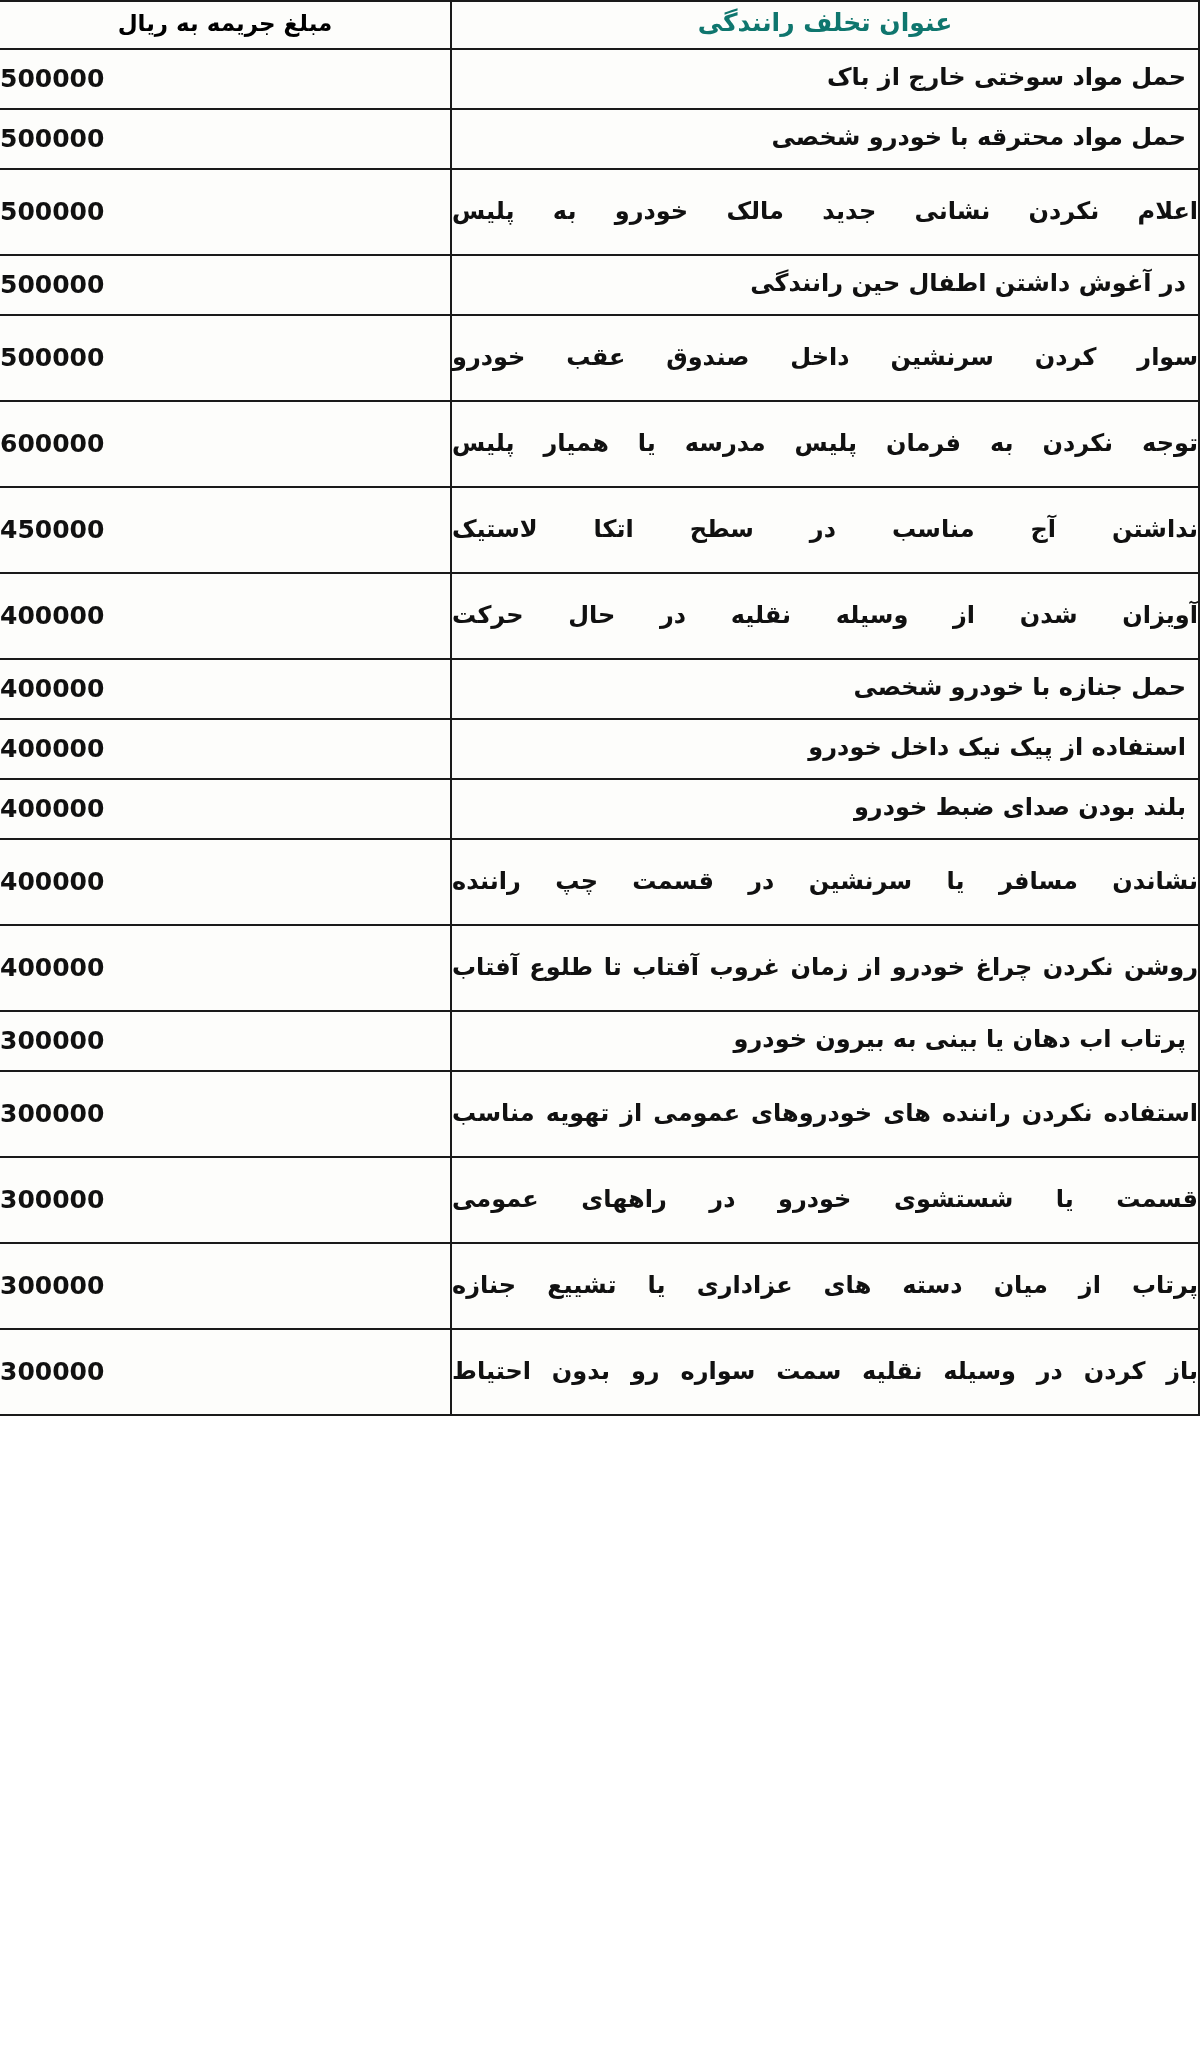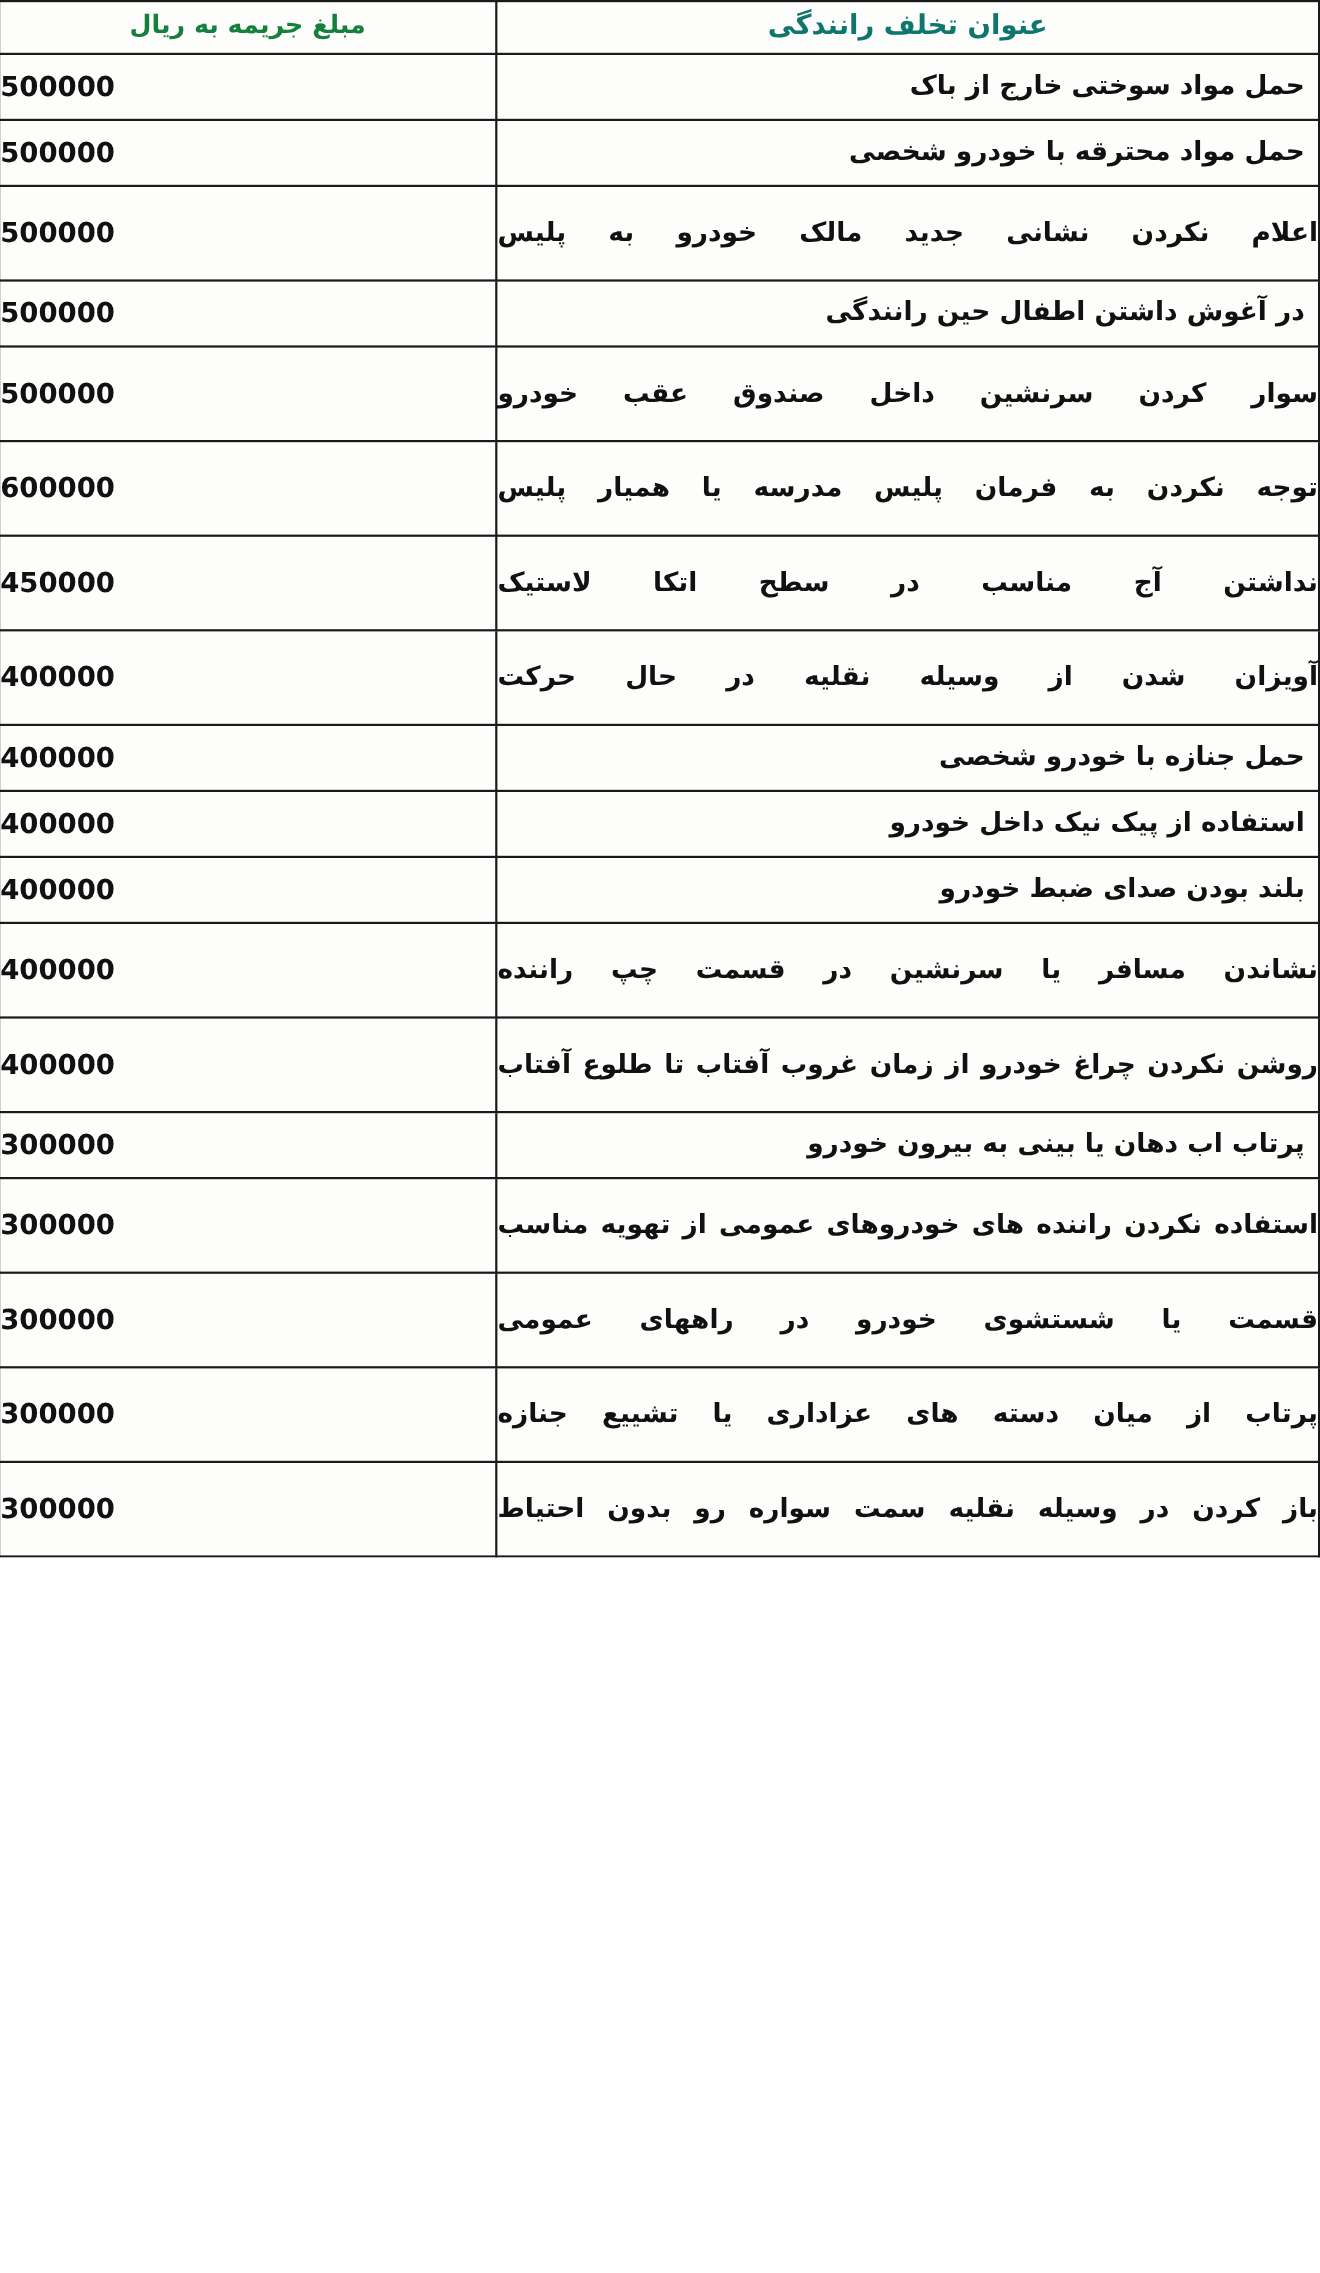--- a/index.html
+++ b/index.html
@@ -53,21 +53,21 @@
     letter-spacing: 0px;
     padding: 2px 14px 6px 14px;
     line-height: 1.25;
     white-space: nowrap;
     text-align: center;
   }
   .hdr-amount-text {
     display: block;
     font-size: 23px;
     font-weight: bold;
-    color: #15803d;
+    color: #000000;
     padding: 2px 14px 6px 14px;
     line-height: 1.25;
     white-space: nowrap;
     text-align: center;
   }
 
   
   td.title-cell {
     text-align: justify;
     text-align-last: justify;

